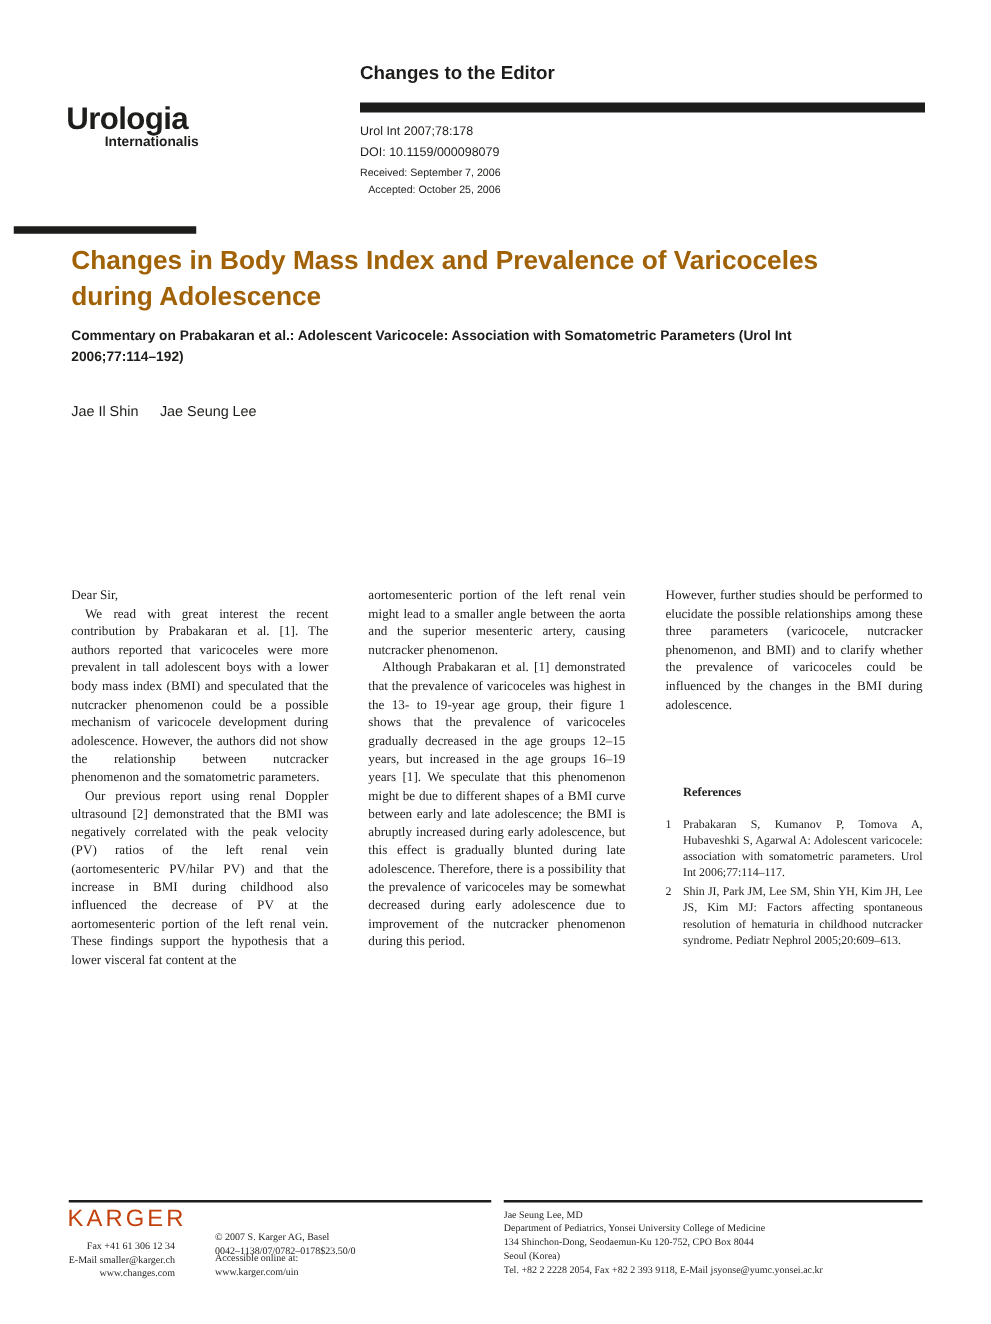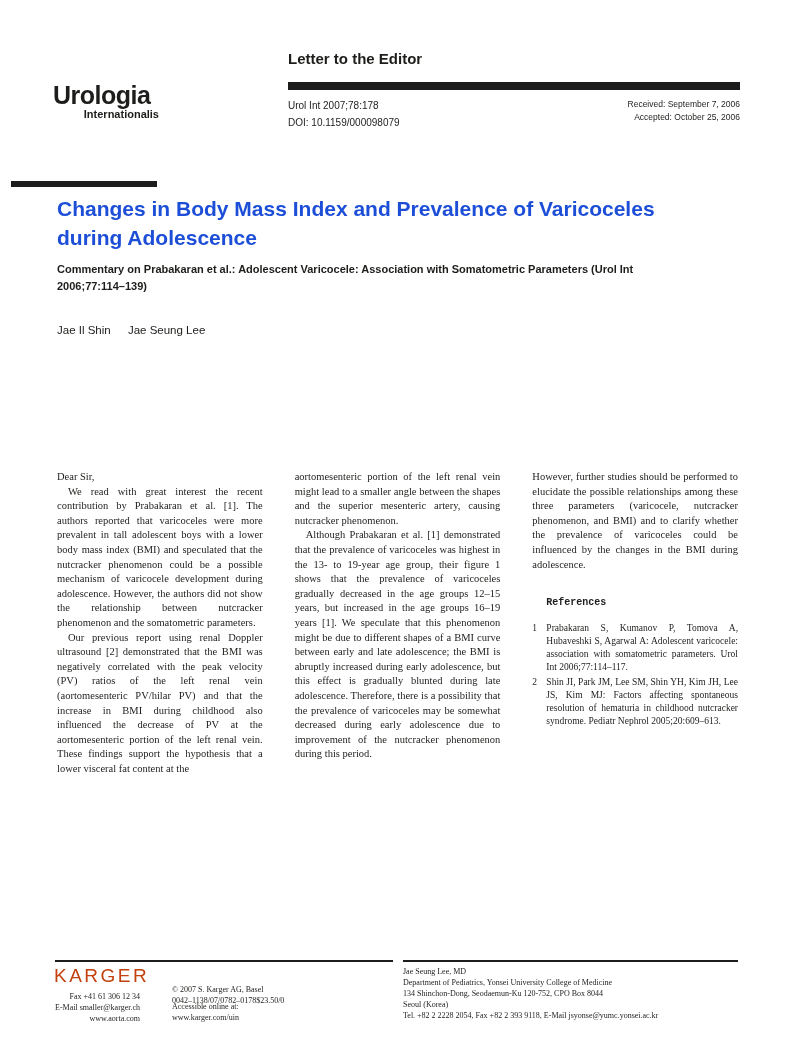--- a/index.html
+++ b/index.html
@@ -30,33 +30,33 @@
   .section-label {
     position: absolute; left: 288px; top: 50px;
     font-weight: bold; font-size: 15px; color: #1d1d1b;
   }
   .header-rule {
     position: absolute; left: 288px; top: 82px;
     width: 452px; height: 8px; background: #1d1d1b;
   }
   .pub-info {
     position: absolute; left: 288px; top: 97px; width: 452px;
-    display: flex; justify-content: space-between; align-items: flex-start;
+    display: flex; justify-content: space-between; align-items: flex-start; flex-direction: column;
   }
   .pub-cite { font-size: 10px; line-height: 17px; color: #1d1d1b; }
   .pub-dates { font-size: 8.5px; line-height: 13px; text-align: right; color: #1d1d1b; padding-top: 1px; }
 
   
   .title-rule {
     position: absolute; left: 11px; top: 181px;
     width: 146px; height: 6px; background: #1d1d1b;
   }
   .article-title {
     position: absolute; left: 57px; top: 194px; width: 620px;
-    font-weight: bold; font-size: 21px; line-height: 29px; color: #1d4ed8;
+    font-weight: bold; font-size: 21px; line-height: 29px; color: #a16207;
   }
   .article-subtitle {
     position: absolute; left: 57px; top: 261px; width: 592px;
     font-weight: bold; font-size: 11px; line-height: 16.5px; color: #1d1d1b;
   }
   .authors {
     position: absolute; left: 57px; top: 324px;
     font-size: 11.5px; color: #1d1d1b;
   }
   .authors .author + .author { margin-left: 14px; }
@@ -71,23 +71,23 @@
     display: flex; gap: 32px;
     font-family: "Liberation Serif", serif;
     font-size: 10.5px; line-height: 14.6px; color: #1d1d1b;
   }
   .col { width: 215px; }
   .col p { text-align: justify; }
   .col p.indent { text-indent: 11px; }
   .salutation { text-align: left !important; }
 
   .refs-title {
-    font-family: Liberation Mono, monospace;
+    font-family: Liberation Serif, serif;
     font-weight: bold; font-size: 10px; color: #1d1d1b;
-    margin-top: 24px; margin-left: 14px;
+    margin-top: 56px; margin-left: 14px;
   }
   .ref-list { margin-top: 11px; font-size: 9.5px; line-height: 13.2px; }
   .ref-item { display: flex; margin-bottom: 1px; }
   .ref-num { width: 14px; flex-shrink: 0; }
   .ref-text { flex: 1; text-align: justify; }
 
   
   .footer-rule-left {
     position: absolute; left: 55px; top: 960px; width: 338px; height: 2px; background: #1d1d1b;
   }
@@ -111,51 +111,51 @@
 </head>
 <body>
 
 <div class="page">
 
   <div class="journal-logo">
     <div class="logo-line1">Urologia</div>
     <div class="logo-line2">Internationalis</div>
   </div>
 
-  <div class="section-label">Letter to the Editor</div>
+  <div class="section-label">Changes to the Editor</div>
   <div class="header-rule"></div>
 
   <div class="pub-info">
     <div class="pub-cite">
       <div>Urol Int 2007;78:178</div>
       <div>DOI: 10.1159/000098079</div>
     </div>
     <div class="pub-dates">
       <div>Received: September 7, 2006</div>
       <div>Accepted: October 25, 2006</div>
     </div>
   </div>
 
   <div class="title-rule"></div>
   <h1 class="article-title">Changes in Body Mass Index and Prevalence of Varicoceles during Adolescence</h1>
-  <h2 class="article-subtitle">Commentary on Prabakaran et al.: Adolescent Varicocele: Association with Somatometric Parameters (Urol Int 2006;77:114–139)</h2>
+  <h2 class="article-subtitle">Commentary on Prabakaran et al.: Adolescent Varicocele: Association with Somatometric Parameters (Urol Int 2006;77:114–192)</h2>
 
   <div class="authors">
     <span class="author">Jae Il Shin</span>
     <span class="author">Jae Seung Lee</span>
   </div>
 
   <main class="columns">
     <div class="col">
       <p class="salutation">Dear Sir,</p>
       <p class="indent">We read with great interest the recent contribution by Prabakaran et al. [1]. The authors reported that varicoceles were more prevalent in tall adolescent boys with a lower body mass index (BMI) and speculated that the nutcracker phenomenon could be a possible mechanism of varicocele development during adolescence. However, the authors did not show the relationship between nutcracker phenomenon and the somatometric parameters.</p>
       <p class="indent">Our previous report using renal Doppler ultrasound [2] demonstrated that the BMI was negatively correlated with the peak velocity (PV) ratios of the left renal vein (aortomesenteric PV/hilar PV) and that the increase in BMI during childhood also influenced the decrease of PV at the aortomesenteric portion of the left renal vein. These findings support the hypothesis that a lower visceral fat content at the</p>
     </div>
     <div class="col">
-      <p>aortomesenteric portion of the left renal vein might lead to a smaller angle between the shapes and the superior mesenteric artery, causing nutcracker phenomenon.</p>
+      <p>aortomesenteric portion of the left renal vein might lead to a smaller angle between the aorta and the superior mesenteric artery, causing nutcracker phenomenon.</p>
       <p class="indent">Although Prabakaran et al. [1] demonstrated that the prevalence of varicoceles was highest in the 13- to 19-year age group, their figure 1 shows that the prevalence of varicoceles gradually decreased in the age groups 12–15 years, but increased in the age groups 16–19 years [1]. We speculate that this phenomenon might be due to different shapes of a BMI curve between early and late adolescence; the BMI is abruptly increased during early adolescence, but this effect is gradually blunted during late adolescence. Therefore, there is a possibility that the prevalence of varicoceles may be somewhat decreased during early adolescence due to improvement of the nutcracker phenomenon during this period.</p>
     </div>
     <div class="col">
       <p>However, further studies should be performed to elucidate the possible relationships among these three parameters (varicocele, nutcracker phenomenon, and BMI) and to clarify whether the prevalence of varicoceles could be influenced by the changes in the BMI during adolescence.</p>
       <h3 class="refs-title">References</h3>
       <div class="ref-list">
         <div class="ref-item">
           <span class="ref-num">1</span>
           <span class="ref-text">Prabakaran S, Kumanov P, Tomova A, Hubaveshki S, Agarwal A: Adolescent varicocele: association with somatometric parameters. Urol Int 2006;77:114–117.</span>
         </div>
@@ -168,21 +168,21 @@
   </main>
 
   <div class="footer-rule-left"></div>
   <div class="footer-rule-right"></div>
 
   <div class="karger-logo">KARGER</div>
 
   <div class="footer-block footer-contact">
     <div>Fax +41 61 306 12 34</div>
     <div>E-Mail smaller@karger.ch</div>
-    <div>www.aorta.com</div>
+    <div>www.changes.com</div>
   </div>
 
   <div class="footer-block footer-imprint">
     <div>© 2007 S. Karger AG, Basel</div>
     <div>0042–1138/07/0782–0178$23.50/0</div>
   </div>
 
   <div class="footer-block footer-online">
     <div>Accessible online at:</div>
     <div>www.karger.com/uin</div>

